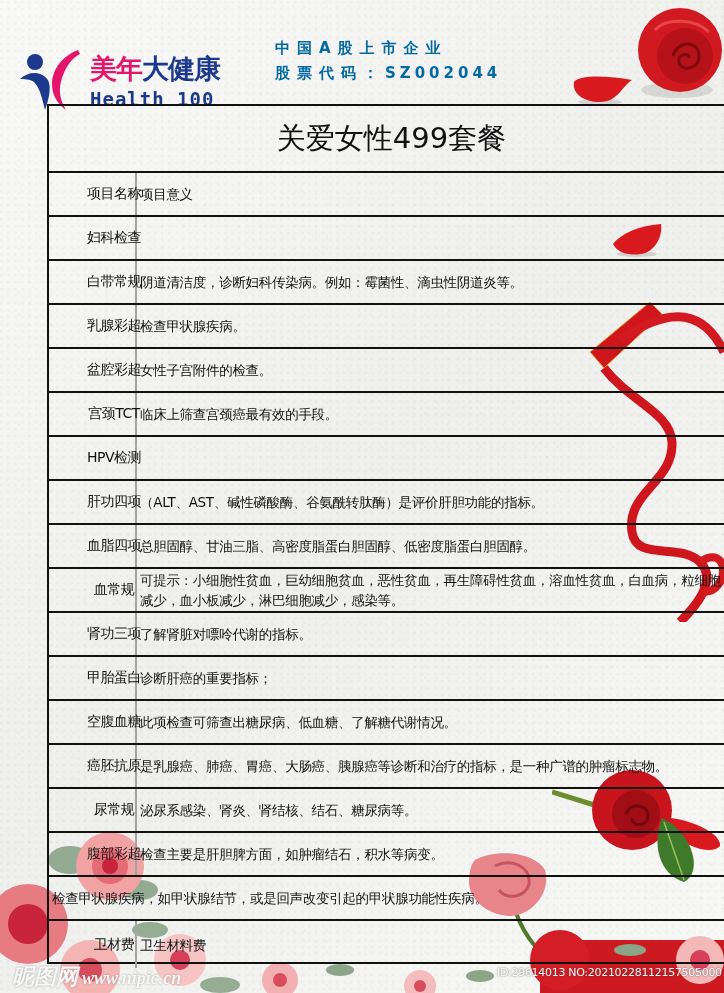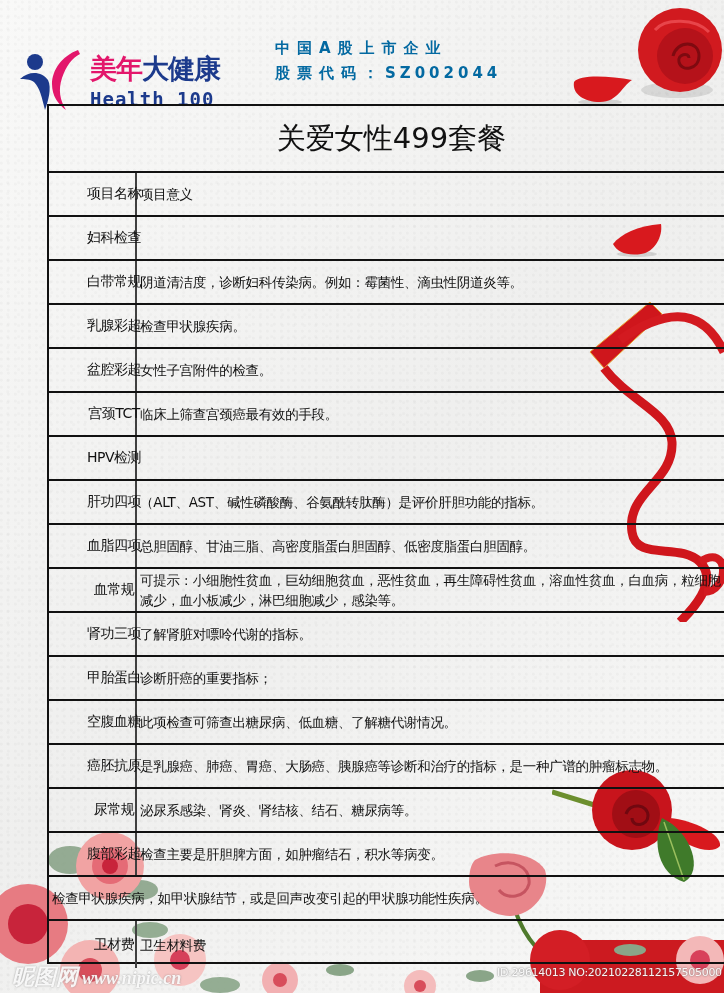--- a/index.html
+++ b/index.html
@@ -51,21 +51,21 @@
     .title-row {
       height: 67px; border-bottom: 2px solid #111;
       display: flex; align-items: center; justify-content: center;
       font-size: 29px; color: #111; letter-spacing: 0px;
     }
     .row {
       display: flex; height: 44px; border-bottom: 2px solid #111;
     }
     .row:last-child { border-bottom: none; height: 47px; }
     .cell-name {
-      width: 88px; flex: 0 0 88px; border-right: 2px solid #404040;
+      width: 88px; flex: 0 0 88px; border-right: 2px solid #a3a3a3;
       display: flex; align-items: center; justify-content: center;
       font-size: 14px; white-space: nowrap; letter-spacing: -0.5px; padding-left: 44px;
     }
     .cell-desc {
       flex: 1; display: flex; align-items: center;
       padding: 0 6px 0 3px; font-size: 13.5px; line-height: 20px; letter-spacing: -0.3px;
     }
     .cell-name span, .cell-desc span { background: transparent; }
 
     .watermark-left {

